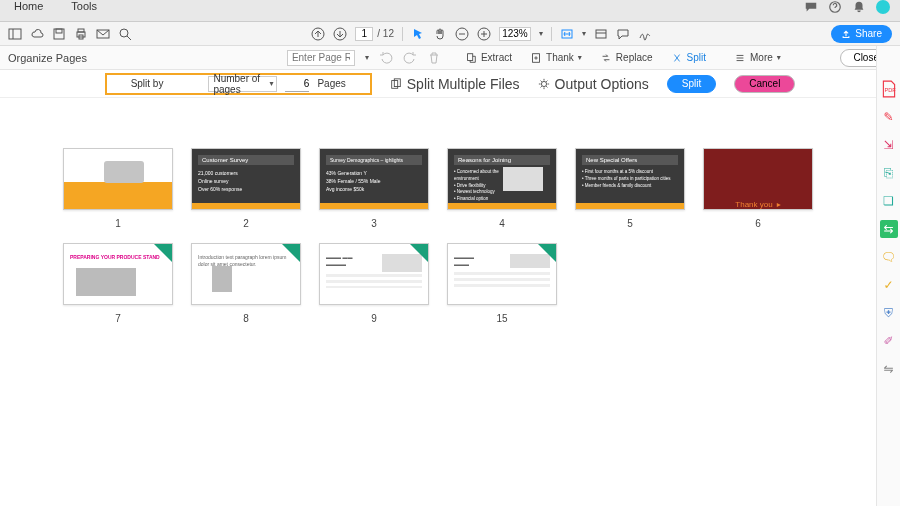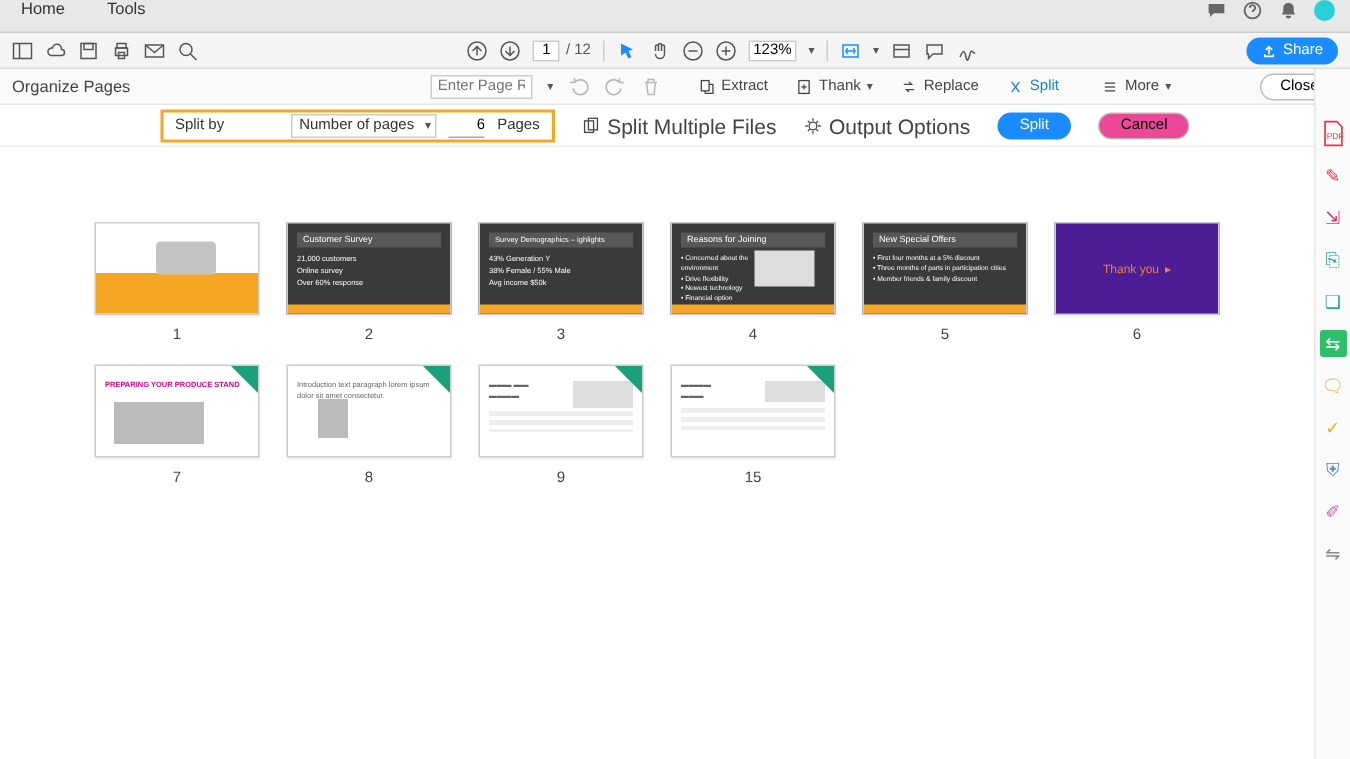--- a/index.html
+++ b/index.html
@@ -30,21 +30,21 @@
   .organize-bar { height: 24px; background:#fafafa; display:flex; align-items:center; padding:0 8px; gap:10px; border-bottom:1px solid #e5e5e5; }
   .organize-bar .title { font-size:11px; color:#444; }
   .organize-bar .range-input { width:68px; height:16px; font-size:10px; border:1px solid #ccc; padding:0 4px;}
   .org-btn { display:flex; align-items:center; gap:4px; font-size:10px; color:#444; cursor:pointer; padding:0 4px; height:18px;}
   .org-btn svg { width:12px; height:12px; }
   .close-btn { margin-left:auto; border:1px solid #bbb; border-radius:9px; height:18px; padding:0 12px; font-size:10px; background:#fff; cursor:pointer;}
   .split-accent { color:#1a82e2; }
 
   
   .split-bar { height: 28px; background:#fff; display:flex; align-items:center; justify-content:center; gap:18px; border-bottom:1px solid #eee;}
-  .split-box { border:2px solid #f5a623; height:22px; display:flex; align-items:center; padding:0 8px; gap:8px; font-size:10px;}
+  .split-box { border:2px solid #f5a623; height:22px; display:flex; align-items:center; padding:0 24px; gap:8px; font-size:10px;}
   .split-box select, .split-box .dd { border:1px solid #ccc; height:16px; font-size:10px; padding:0 14px 0 4px; background:#fff; position:relative; display:flex; align-items:center;}
   .split-box .dd .caret { position:absolute; right:3px; }
   .split-box input { width:24px; height:16px; border:none; border-bottom:1px solid #aaa; text-align:right; font-size:10px;}
   .split-link { display:flex; align-items:center; gap:5px; font-size:14px; color:#444; cursor:pointer;}
   .pill { border-radius:9px; height:18px; padding:0 14px; font-size:10px; border:1px solid #bbb; background:#ec4899; cursor:pointer;}
   .pill.primary { background:#1b8cff; color:#fff; border-color:#1b8cff;}
 
   
   .content-wrap { position:absolute; top:98px; left:0; right:24px; bottom:0; overflow:auto; }
   .grid { display:grid; grid-template-columns: repeat(6, 110px); gap: 14px 18px; justify-content:center; padding: 50px 0 30px 0;}
@@ -52,21 +52,21 @@
   .thumb { width:110px; height:62px; border:1px solid #ccc; background:#fff; position:relative; overflow:hidden; box-shadow:0 1px 2px rgba(0,0,0,0.1);}
 
   
   .t1 { background:linear-gradient(#fff 0 55%, #f5a623 55% 100%);}
   .t1::before{content:"";position:absolute;left:40px;top:12px;width:40px;height:22px;background:#c4c4c4;border-radius:3px;}
   .dark-slide{background:#3a3a3a;color:#fff;font-size:6px;padding:6px;}
   .dark-slide .hd{background:rgba(255,255,255,0.15);height:10px;width:100%;margin-bottom:4px;font-size:6px;display:flex;align-items:center;padding-left:4px;}
   .dark-slide .ftr{position:absolute;bottom:0;left:0;right:0;height:6px;background:#f5a623;}
   .t4,.t5{background:#3a3a3a;}
   .t4 .img{position:absolute;left:55px;top:18px;width:40px;height:24px;background:#ddd;}
-  .t6{background:#4c1d95;display:flex;align-items:center;justify-content:center;color:#f08030;font-size:8px;}
+  .t6{background:#7f1d1d;display:flex;align-items:flex-end;justify-content:center;color:#f08030;font-size:8px;}
   .white-slide{background:#fff;}
   .white-slide .corner{position:absolute;top:0;right:0;width:0;height:0;border-left:18px solid transparent;border-top:18px solid #1aa07a;}
   .white-slide .body{padding:10px 6px;font-size:5px;color:#666;line-height:1.4;}
   .t7 .pic{position:absolute;left:12px;top:24px;width:60px;height:28px;background:#bbb;}
   .t8 .pic{position:absolute;left:20px;top:22px;width:20px;height:26px;background:#bbb;}
 
   
   .rail { position:absolute; top:46px; right:0; width:24px; bottom:0; background:#fafafa; border-left:1px solid #e5e5e5; display:flex; flex-direction:column; align-items:center; padding-top:34px; gap:10px;}
   .rail .ritem { width:18px; height:18px; display:flex; align-items:center; justify-content:center; font-size:12px; cursor:pointer; border-radius:2px;}
   .rail .ritem.active { background:#2fbf6b; color:#fff;}
@@ -276,21 +276,21 @@
       </svg>
       <span>More</span>
       <span class="caret">▾</span>
     </span>
   <button class="close-btn">Close</button>
 </div>
 
 <div class="split-bar">
   <div class="split-box">
     <span>Split by</span>
-    <div class="dd" style="width:97px;margin-left:37px;">
+    <div class="dd" style="width:69px;margin-left:37px;">
       <span>Number of pages</span>
         <span class="caret">▾</span>
     </div>
     <input value="6" style="">
     <span>Pages</span>
   </div>
   <span class="split-link">
     <svg width="12" height="12" viewBox="0 0 14 14" fill="none" stroke="currentColor">
         <rect x="2" y="3" width="7" height="9"></rect>
         <rect x="5" y="1" width="7" height="9"></rect>

